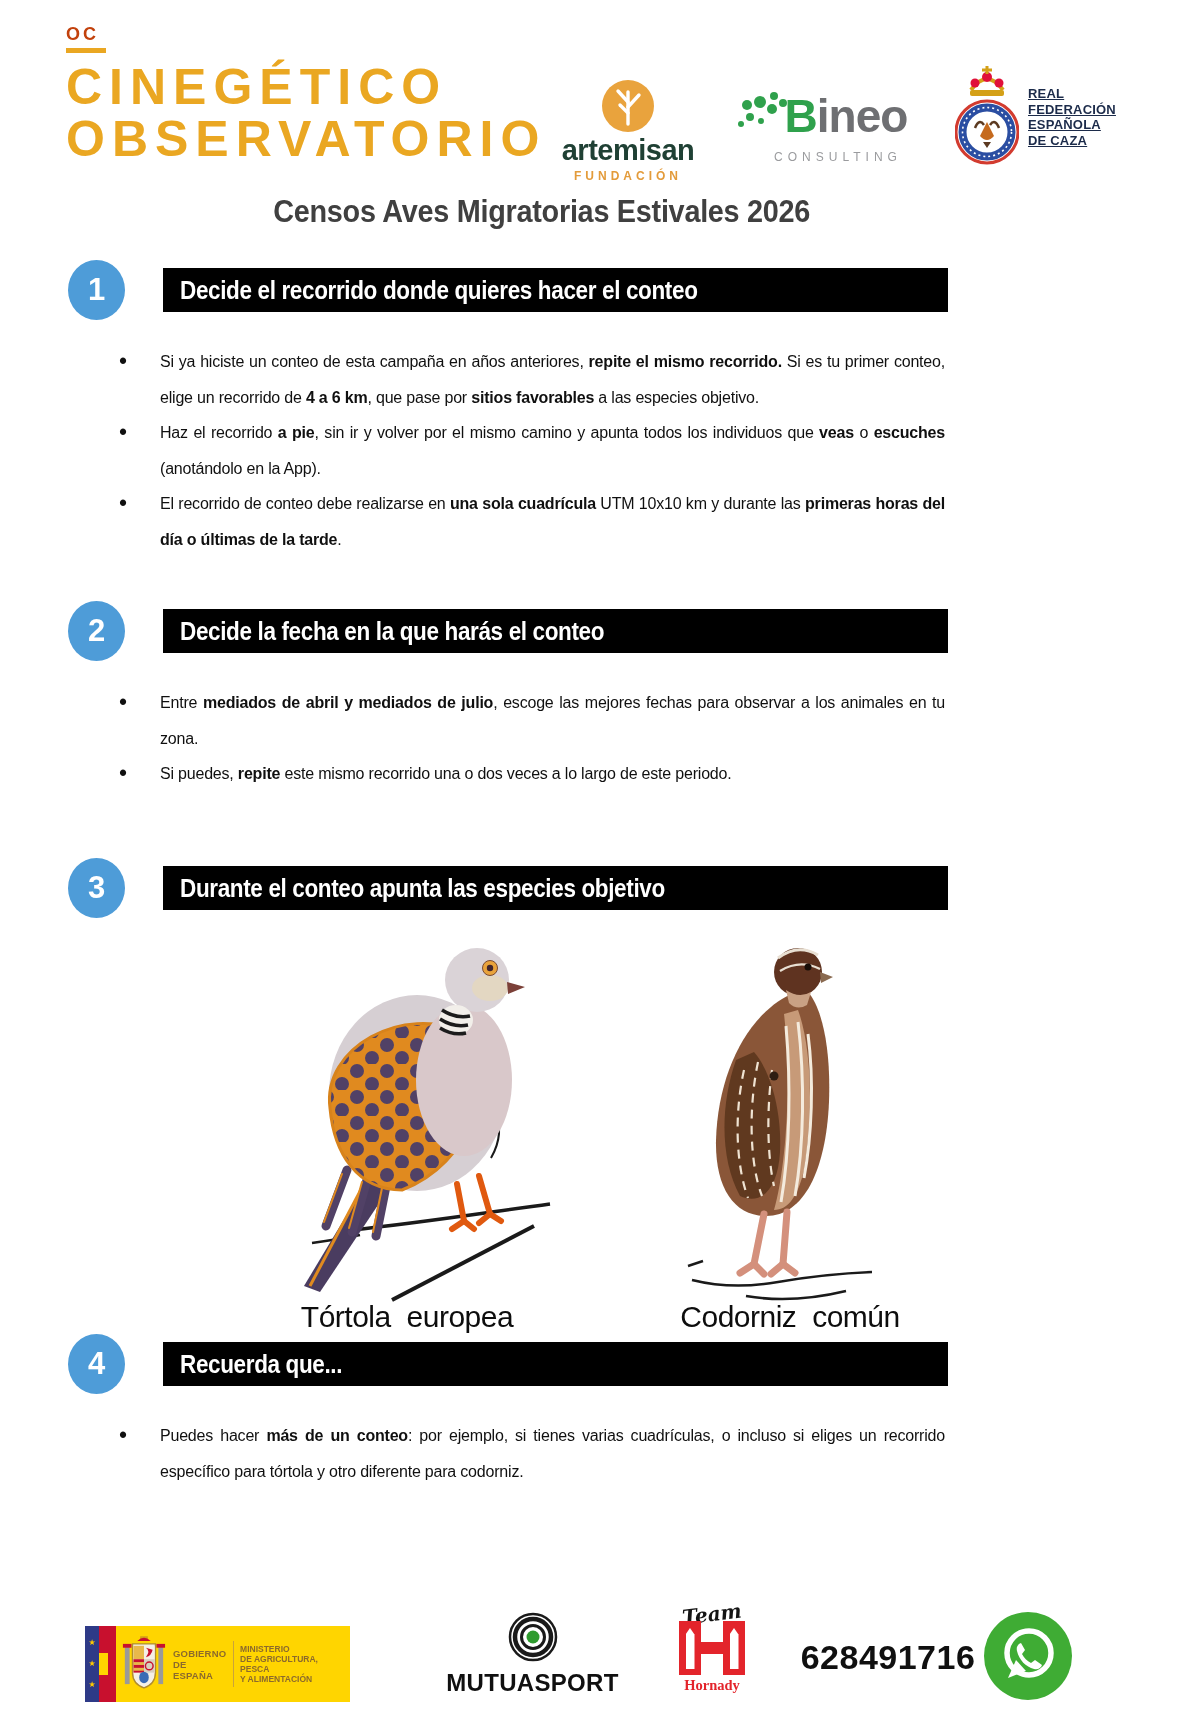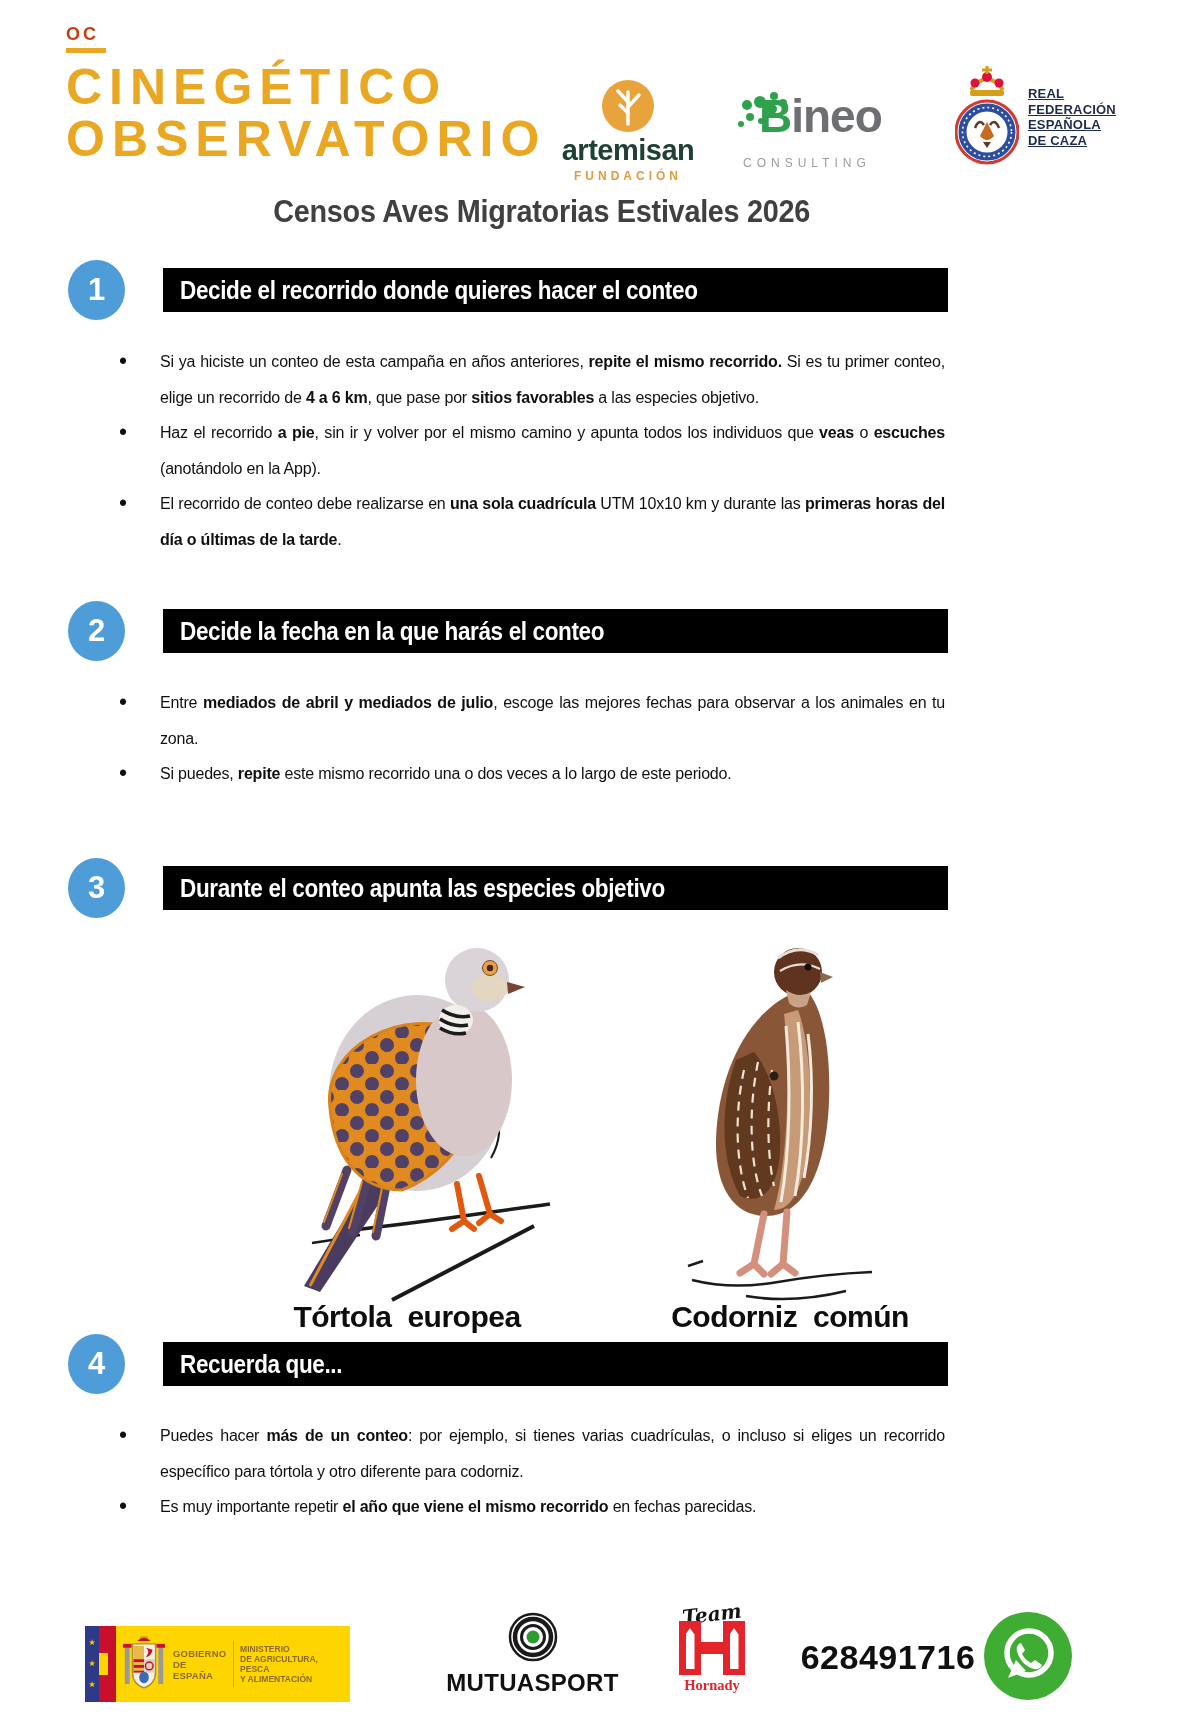--- a/index.html
+++ b/index.html
@@ -11,26 +11,26 @@
   .oc-acronym{font-size:18px;font-weight:700;letter-spacing:3px;color:#c2410c;}
   .oc-underline{width:40px;height:5px;background:#eaa722;margin:3px 0 8px 0;}
   .oc-line{font-size:50px;font-weight:800;color:#eaa722;letter-spacing:7px;line-height:52px;white-space:nowrap;}
 
   .artemisan{position:absolute;left:538px;top:80px;width:180px;text-align:center;}
   .artemisan-circle{width:52px;height:52px;border-radius:50%;background:#e9a33d;margin:0 auto;
                     display:flex;align-items:center;justify-content:center;}
   .artemisan-name{font-size:29px;font-weight:800;color:#1f4034;letter-spacing:-0.5px;margin-top:2px;}
   .artemisan-sub{font-size:12px;font-weight:700;color:#e39b3a;letter-spacing:4px;margin-top:2px;}
 
-  .bineo{position:absolute;left:733px;top:92px;width:200px;}
+  .bineo{position:absolute;left:733px;top:92px;width:200px;text-align:center;}
   .bineo-name{font-size:46px;font-weight:800;letter-spacing:-1px;line-height:48px;padding-left:26px;}
   .bineo-b{color:#2fa14c;}
   .bineo-rest{color:#6e6f72;}
   .bineo-dots{position:absolute;left:2px;top:-4px;}
-  .bineo-sub{font-size:12px;font-weight:400;color:#9a9b9e;letter-spacing:5px;margin-top:16px;padding-left:10px;}
+  .bineo-sub{font-size:12px;font-weight:400;color:#9a9b9e;letter-spacing:5px;margin-top:10px;padding-left:10px;}
 
   .rfec{position:absolute;left:955px;top:64px;display:flex;align-items:center;}
   .rfec-text{margin-left:9px;font-size:13px;font-weight:800;color:#1c2b4a;line-height:15.5px;letter-spacing:0.2px;text-decoration:underline;}
 
   
   .doc-title{position:absolute;top:194px;left:0;width:1084px;text-align:center;
              font-size:31px;font-weight:700;color:#404040;}
   .doc-title span{display:inline-block;transform:scaleX(.93);transform-origin:center;letter-spacing:-0.3px;}
 
   
@@ -44,21 +44,21 @@
 
   .bullets{position:absolute;left:113px;width:832px;margin:0;padding:0;list-style:none;
            font-size:16px;line-height:35.5px;letter-spacing:-0.2px;color:#101010;text-align:justify;}
   .bullets li{position:relative;padding-left:47px;}
   .bullets li::before{content:"\2022";position:absolute;left:6px;top:0;font-size:23px;}
   .bullets b{font-weight:700;}
 
   
   .bird{position:absolute;}
   .bird-label{position:absolute;top:1300px;width:280px;text-align:center;font-size:30px;
-              font-weight:700;color:#0d0d0d;word-spacing:8px;letter-spacing:-0.5px;}
+              font-weight:400;color:#0d0d0d;word-spacing:8px;letter-spacing:-0.5px;}
 
   
   .gov{position:absolute;left:85px;top:1626px;width:265px;height:76px;display:flex;}
   .gov-eu{width:14px;background:#2e3a87;display:flex;flex-direction:column;justify-content:space-evenly;align-items:center;}
   .gov-eu span{color:#ffcc00;font-size:8px;line-height:8px;}
   .gov-flag{width:17px;background:#c8102e;position:relative;}
   .gov-flag::after{content:"";position:absolute;left:0;top:27px;width:9px;height:22px;background:#ffd500;}
   .gov-main{flex:1;background:#ffd500;display:flex;align-items:center;gap:6px;padding:0 5px;}
   .gov-line{width:1px;height:46px;background:#c9a33b;}
   .gov-text1{font-size:9.5px;font-weight:700;color:#8c6a2c;line-height:11px;letter-spacing:0.2px;}
@@ -297,21 +297,20 @@
   <div class="bird-label" style="left:650px">Codorniz común</div>
 
   <div class="num-circle" style="top:1334px">
       <span>4</span>
     </div>
   <div class="sec-bar" style="top:1342px">
       <span>Recuerda que...</span>
     </div>
   <ul class="bullets" style="top:1418px">
     <li><span>Puedes hacer </span><b>más de un conteo</b><span>: por ejemplo, si tienes varias cuadrículas, o incluso si eliges un recorrido específico para tórtola y otro diferente para codorniz.</span></li>
-    <li><span>Es muy importante repetir </span><b>el año que viene el mismo recorrido</b><span> en fechas parecidas.</span></li>
   </ul>
 
   <div class="gov">
     <div class="gov-eu">
       <span>★</span>
       <span>★</span>
       <span>★</span>
     </div>
     <div class="gov-flag"></div>
     <div class="gov-main">

